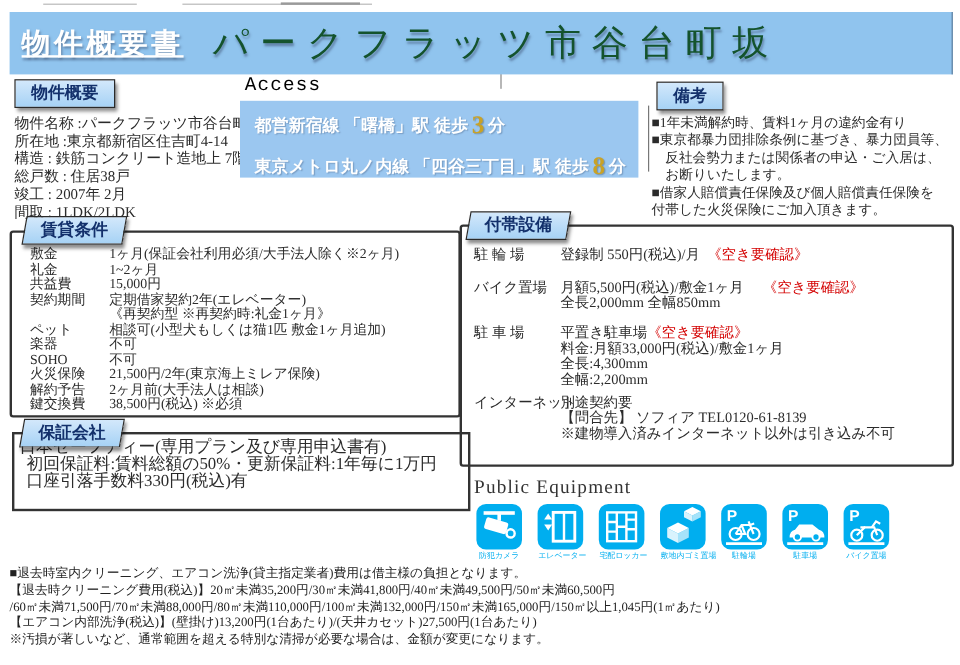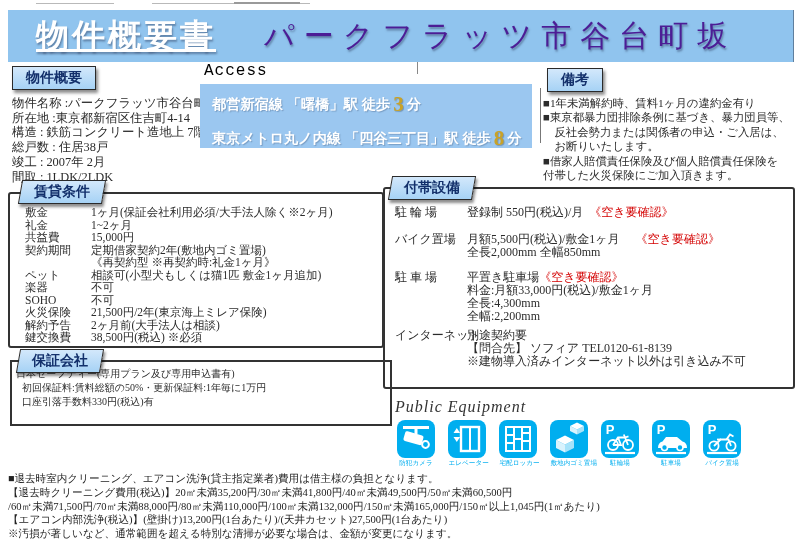--- a/index.html
+++ b/index.html
@@ -2,25 +2,25 @@
 <html><head>
 <meta charset="utf-8">
 <style>
   html,body{margin:0;padding:0;background:#fff;}
   #page{position:relative;width:800px;height:554px;background:#ffffff;overflow:hidden;
         font-family:"Liberation Serif","DejaVu Serif",serif;color:#2b2b2b;}
   .artifact{position:absolute;background:#b9b9b9;}
   
   .header{position:absolute;left:8px;top:10px;width:785px;height:52px;background:#90c4ee;
           display:flex;align-items:center;border-right:1px solid #5f7f9e;}
-  .doc-label{font-family:"Liberation Sans",sans-serif;font-weight:bold;font-size:33px;color:#fff;
-             text-decoration:underline;margin-left:28px;letter-spacing:3px;
+  .doc-label{font-family:"Liberation Sans",sans-serif;font-weight:bold;font-size:24px;color:#fff;
+             text-decoration:underline;margin-left:10px;letter-spacing:3px;
              text-shadow:1px 2px 2px rgba(70,95,130,.65);white-space:nowrap;}
-  .prop-title{font-family:"Liberation Sans",sans-serif;font-size:30px;color:#4c1d95;letter-spacing:9px;
-              margin-left:48px;text-shadow:1px 2px 2px rgba(70,95,130,.65);white-space:nowrap;}
+  .prop-title{font-family:"Liberation Sans",sans-serif;font-size:30px;color:#14532d;letter-spacing:9px;
+              margin-left:24px;text-shadow:1px 2px 2px rgba(70,95,130,.65);white-space:nowrap;}
   
   .seclabel{position:absolute;font-family:"Liberation Sans",sans-serif;font-weight:bold;font-size:14px;
             color:#13306b;background:linear-gradient(#d3e8fb,#a6d2f5);border:1px solid #2a2a2a;
             padding:2px 13px;box-shadow:2px 3px 3px rgba(0,0,0,.45);z-index:3;white-space:nowrap;}
   .skew{transform:skewX(-10deg);}
   .skew .unskew{display:inline-block;transform:skewX(10deg);}
   
   .ov-rows{position:absolute;left:12px;top:96px;font-size:12.4px;line-height:14.7px;width:215px;}
   
   .access-head{position:absolute;left:204px;top:62px;font-size:16px;color:#000000;letter-spacing:1px;font-family:Liberation Mono, monospace;}
@@ -39,24 +39,24 @@
   .rrow{display:flex;white-space:nowrap;}
   .rlab{width:66px;flex-shrink:0;}
   .fac-box{position:absolute;left:383px;top:187px;width:408px;height:198px;border:2px solid #333;border-radius:3px;}
   .fac-rows{position:absolute;left:395px;top:206px;font-size:12px;line-height:13px;width:395px;}
   .frow{display:flex;white-space:nowrap;}
   .flab{width:72px;flex-shrink:0;}
   .mb14{margin-bottom:14px;} .mb12{margin-bottom:12px;} .mb6{margin-bottom:6px;}
   .alert{color:#d40000;}
   .gap1{margin-left:6px;} .gap2{margin-left:16px;}
   .guar-box{position:absolute;left:10px;top:360px;width:378px;height:62px;border:2px solid #333;}
-  .guar-lines{position:absolute;left:16px;top:367px;font-size:10px;line-height:14.2px;white-space:nowrap;}
+  .guar-lines{position:absolute;left:16px;top:367px;font-size:14px;line-height:14.2px;white-space:nowrap;}
   .guar-lines div:nth-child(2),.guar-lines div:nth-child(3){padding-left:6px;}
   
-  .pe-head{position:absolute;left:395px;top:398px;font-size:16px;color:#333;letter-spacing:1px;font-style:italic;}
+  .pe-head{position:absolute;left:395px;top:398px;font-size:16px;color:#333;letter-spacing:1px;}
   .pe-row{position:absolute;left:395px;top:420px;display:flex;gap:9px;}
   .pe-item{width:42px;text-align:center;}
   .tile{width:38px;height:38px;background:#00aeef;border-radius:8px;margin:0 auto;}
   .tile svg{display:block;}
   .tile-label{font-family:"Liberation Sans",sans-serif;font-size:7.5px;color:#00aeef;margin-top:1px;
               white-space:nowrap;transform:scale(.88);transform-origin:center top;}
   
   .footnotes{position:absolute;left:8px;top:472px;font-size:10.6px;line-height:13.8px;color:#222;white-space:nowrap;font-family:Liberation Serif, serif;}
 </style>
 </head>
@@ -121,21 +121,21 @@
     <div class="rrow">
         <span class="rlab">礼金</span>
         <span class="rval">1~2ヶ月</span>
       </div>
     <div class="rrow">
         <span class="rlab">共益費</span>
         <span class="rval">15,000円</span>
       </div>
     <div class="rrow">
         <span class="rlab">契約期間</span>
-        <span class="rval">定期借家契約2年(敷地内ゴミ置場)</span>
+        <span class="rval">定期借家契約2年(エレベーター)</span>
       </div>
     <div class="rrow">
         <span class="rlab"></span>
         <span class="rval">《再契約型 ※再契約時:礼金1ヶ月》</span>
       </div>
     <div class="rrow">
         <span class="rlab">ペット</span>
         <span class="rval">相談可(小型犬もしくは猫1匹 敷金1ヶ月追加)</span>
       </div>
     <div class="rrow">

